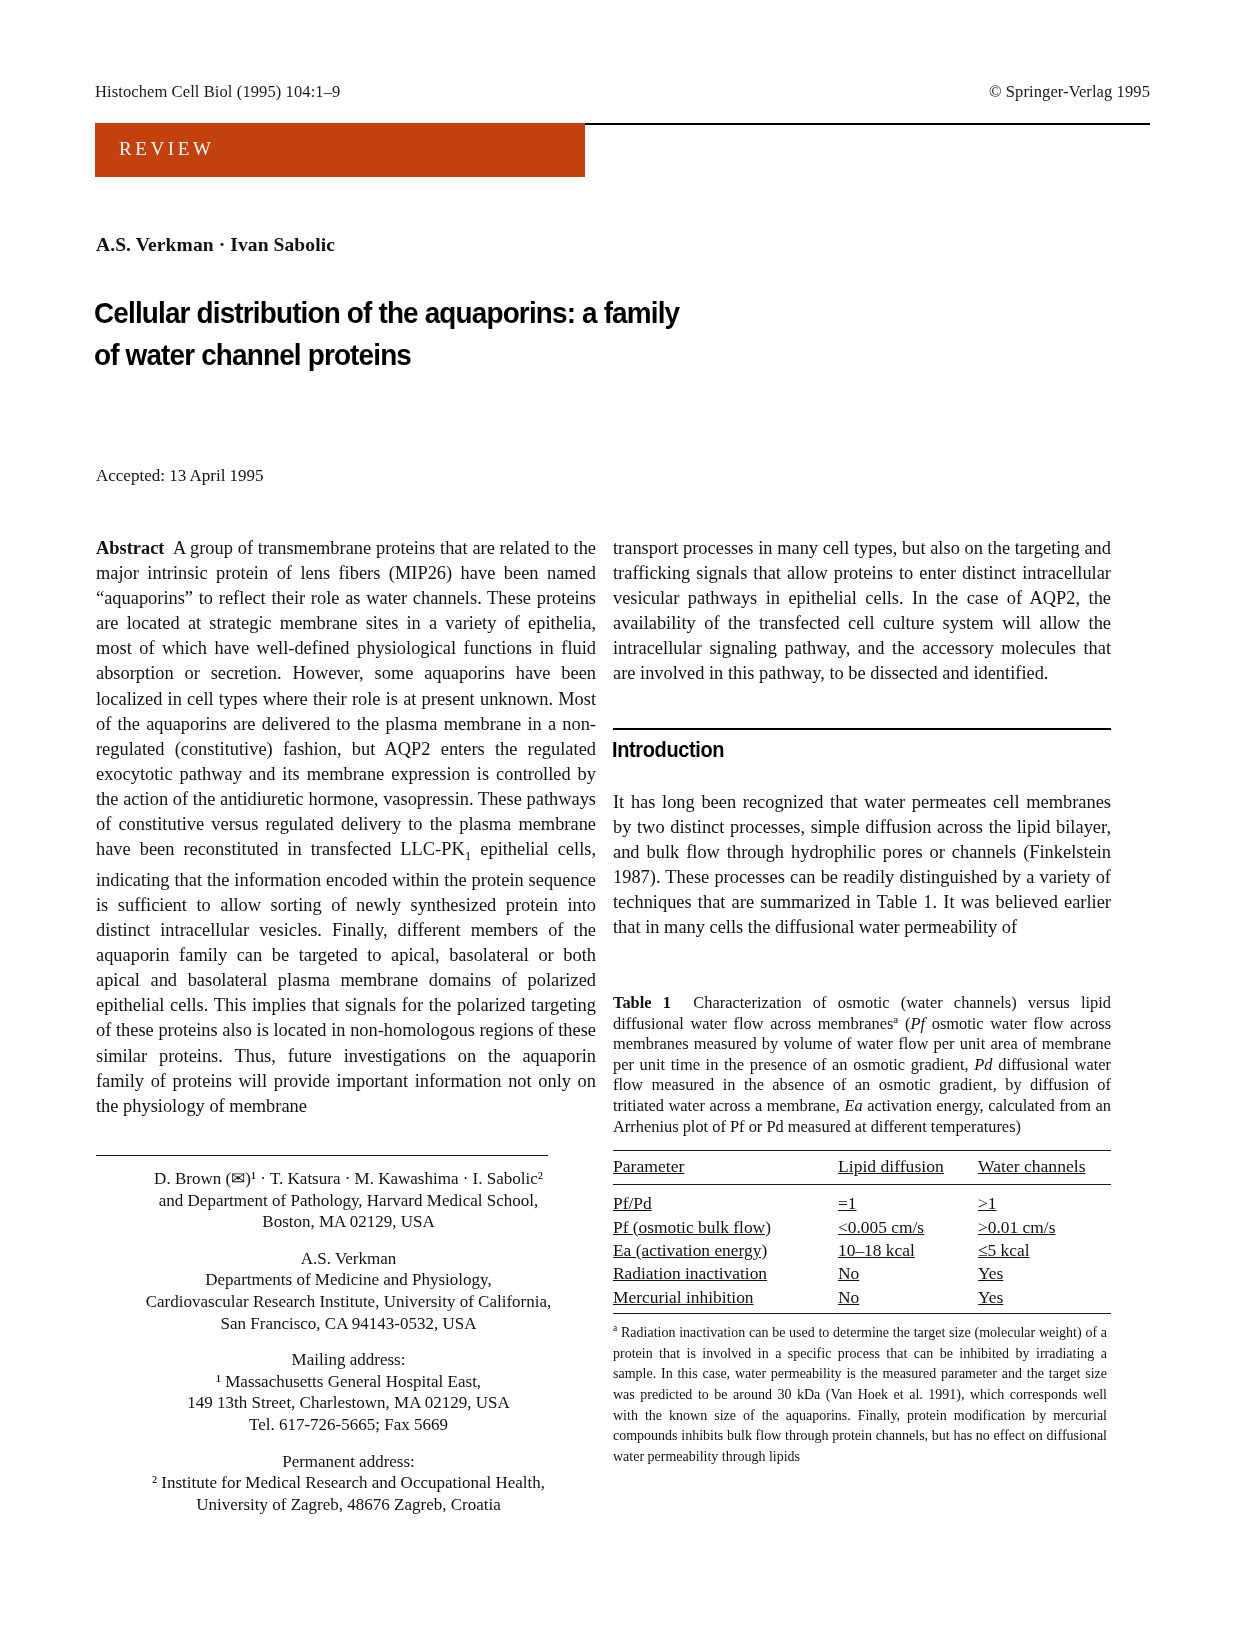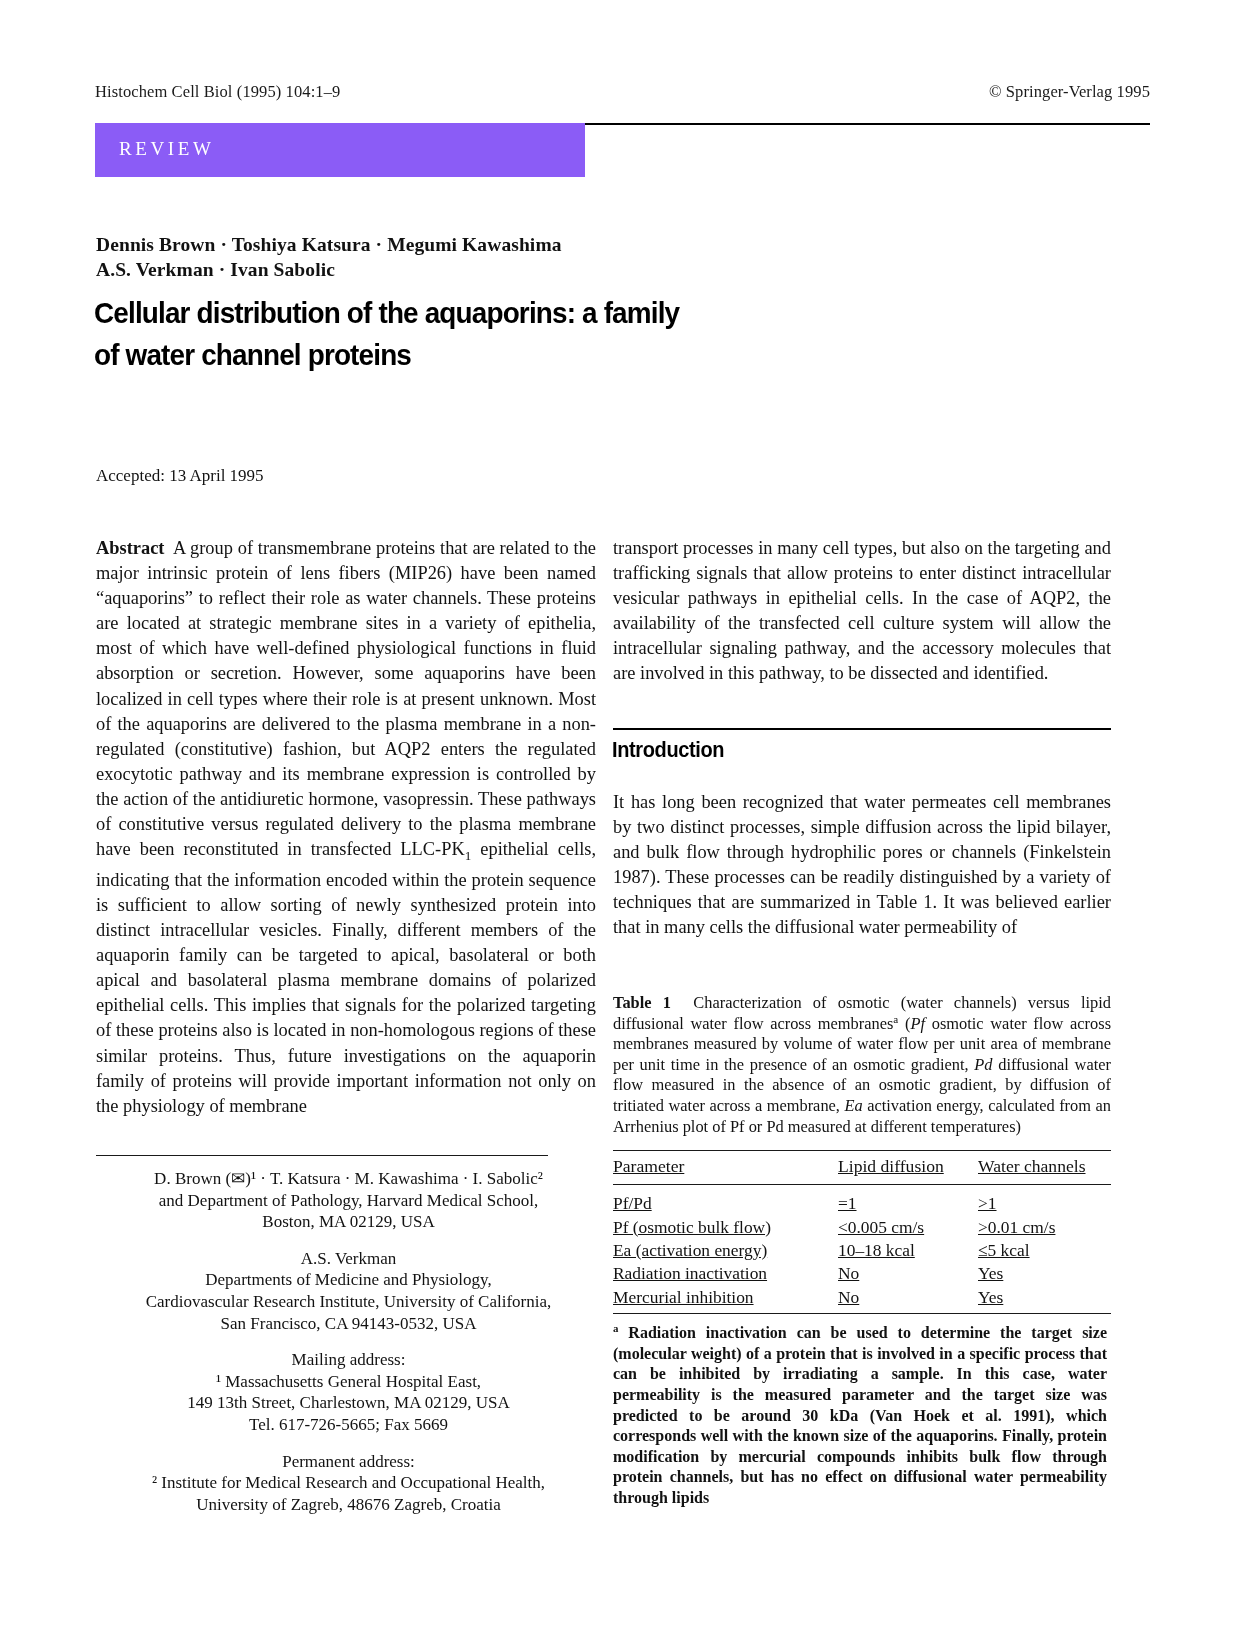--- a/index.html
+++ b/index.html
@@ -41,21 +41,21 @@
     gap: 12px;
   }
 
   
   .review-band {
     position: absolute;
     left: 95px;
     top: 123px;
     width: 490px;
     height: 54px;
-    background: #8b5cf6;
+    background: #c2410c;
   }
   .review-band span {
     position: absolute;
     left: 24px;
     top: 15px;
     color: #ffffff;
     font-size: 19px;
     letter-spacing: 3.6px;
     font-family: "Liberation Serif", "DejaVu Serif", serif;
   }
@@ -208,44 +208,42 @@
   .rule-mid { border-top: 1.6px solid #1a1a1a; }
   .rule-bot { border-top: 1.6px solid #1a1a1a; }
   table.data tbody tr:first-child td { padding-top: 7px; }
   table.data tbody td { padding-bottom: 1px; line-height: 22.4px; }
   .c1 { width: 225px; }
   .c2 { width: 140px; }
   .c3 { width: 133px; }
 
   .tbl-foot {
     margin: 9px 4px 0 0;
-    font-size: 16px;
+    font-size: 14px;
     line-height: 20.6px;
     text-align: justify;
-    font-weight: bold;
   }
 </style>
 </head>
 <body>
 
 <div id="page">
   <div class="sheet"></div>
 
   <div class="runhead">
     <span>Histochem Cell Biol (1995) 104:1–9</span>
     <span>© Springer-Verlag 1995</span>
   </div>
 
   <div class="band-rule"></div>
   <div class="review-band">
     <span>REVIEW</span>
   </div>
 
   <div class="authors">
-    <div>Dennis Brown · Toshiya Katsura · Megumi Kawashima</div>
     <div>A.S. Verkman · Ivan Sabolic</div>
   </div>
 
   <div class="doc-title">
     <div>Cellular distribution of the aquaporins: a family</div>
     <div>of water channel proteins</div>
   </div>
 
   <div class="accepted">Accepted: 13 April 1995</div>
 

